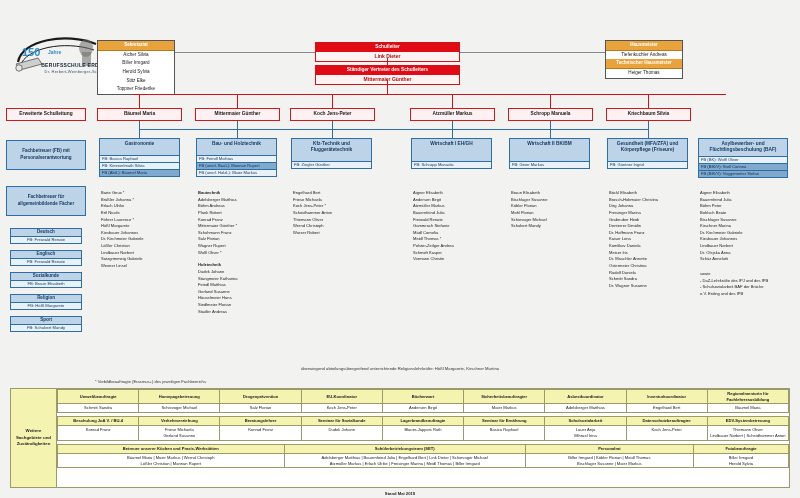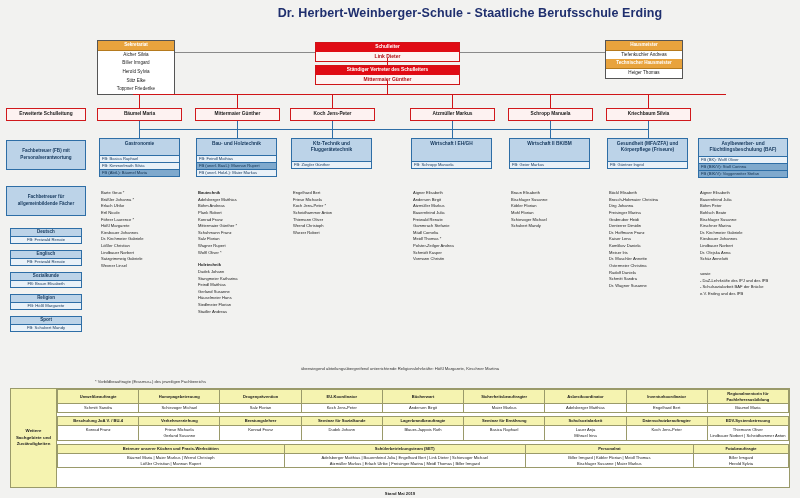--- a/index.html
+++ b/index.html
@@ -139,22 +139,35 @@
   .stand {
     position:absolute; left:0; right:0; bottom:2px;
     text-align:center; font-size:4.2px; font-weight:bold; color:#222;
   }
 </style>
 </head>
 <body>
 
 <div id="root">
 
-  <div class="page-title">Dr. Herbert-Weinberger-Schule - Staatliche Berufsschule Erding</div>
-
+
+  <div class="logo">
+    <svg width="120" height="52" viewBox="0 0 120 52" aria-hidden="true">
+      <path d="M10 34 C 14 12, 58 4, 88 16" stroke="#1a1a1a" stroke-width="2.2" fill="none"></path>
+      <path d="M12 38 C 18 20, 56 12, 86 22" stroke="#1a1a1a" stroke-width="1" fill="none"></path>
+      <ellipse cx="78" cy="20" rx="7" ry="9" fill="#6b6b6b" opacity="0.55"></ellipse>
+      <rect x="74" y="24" width="9" height="14" fill="#6b6b6b" opacity="0.55"></rect>
+      <path d="M8 36 L30 30 L34 36 L12 42 Z" fill="#cfcfcf" stroke="#555" stroke-width="0.8"></path>
+      <circle cx="11" cy="40" r="3.2" fill="#e8e8e8" stroke="#555" stroke-width="0.8"></circle>
+      <text x="14" y="28" font-family="Liberation Sans, sans-serif" font-size="11" font-weight="bold" fill="#2b8fc9">150</text>
+      <text x="40" y="26" font-family="Liberation Sans, sans-serif" font-size="5" font-weight="bold" fill="#2b8fc9">Jahre</text>
+    </svg>
+    <div class="logo-line1">BERUFSSCHULE ERDING</div>
+    <div class="logo-line2">Dr. Herbert-Weinberger-Schule</div>
+  </div>
 
   <div class="abs box-orange" style="left:97px; top:40px; width:78px;">
     <div class="hdr">Sekretariat</div>
     <div class="nm">Aicher Silvia</div>
     <div class="nm">Biller Irmgard</div>
     <div class="nm">Herold Sylvia</div>
     <div class="nm">Stitz Elke</div>
     <div class="nm">Toppner Friederike</div>
   </div>
 

